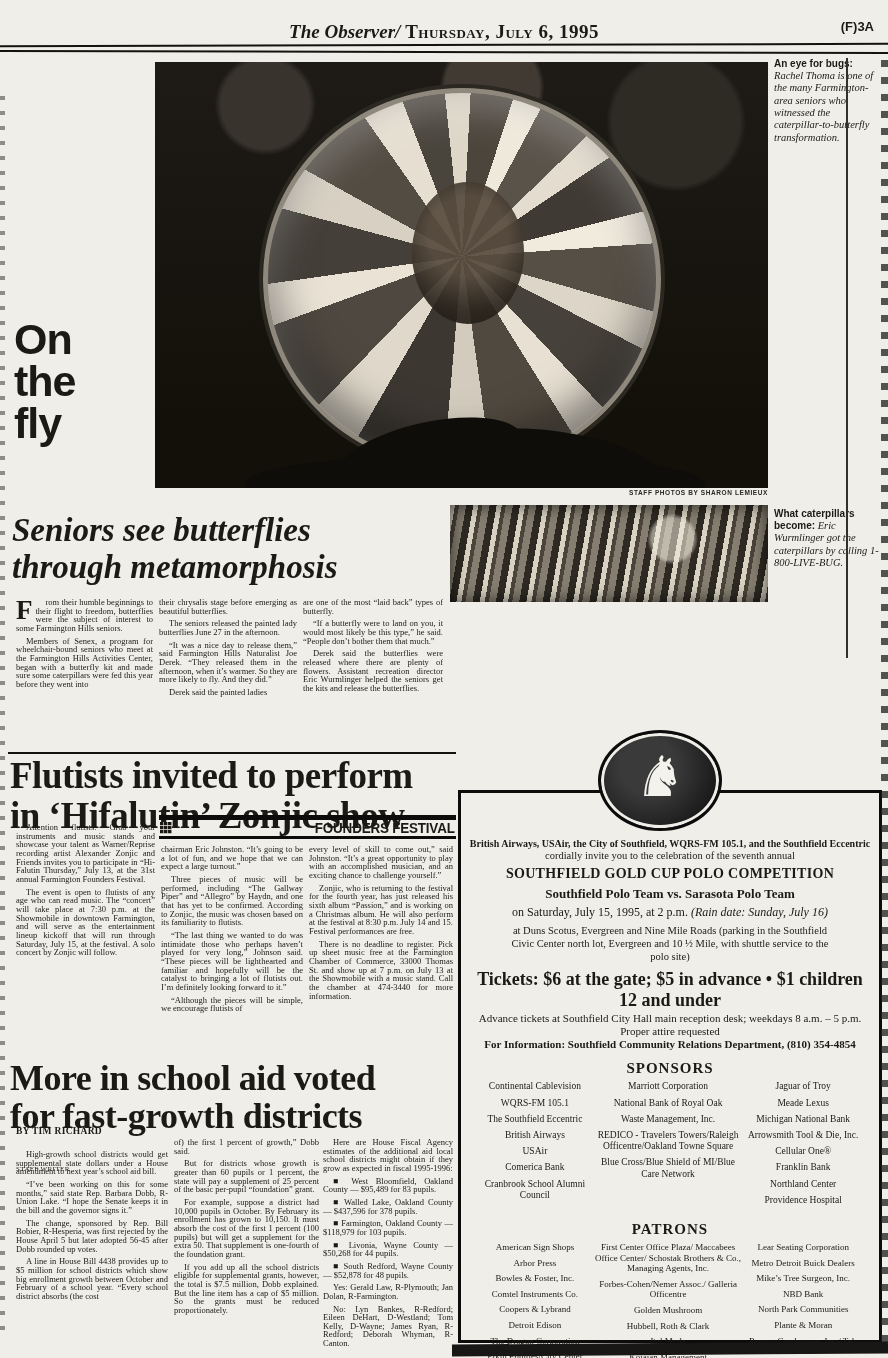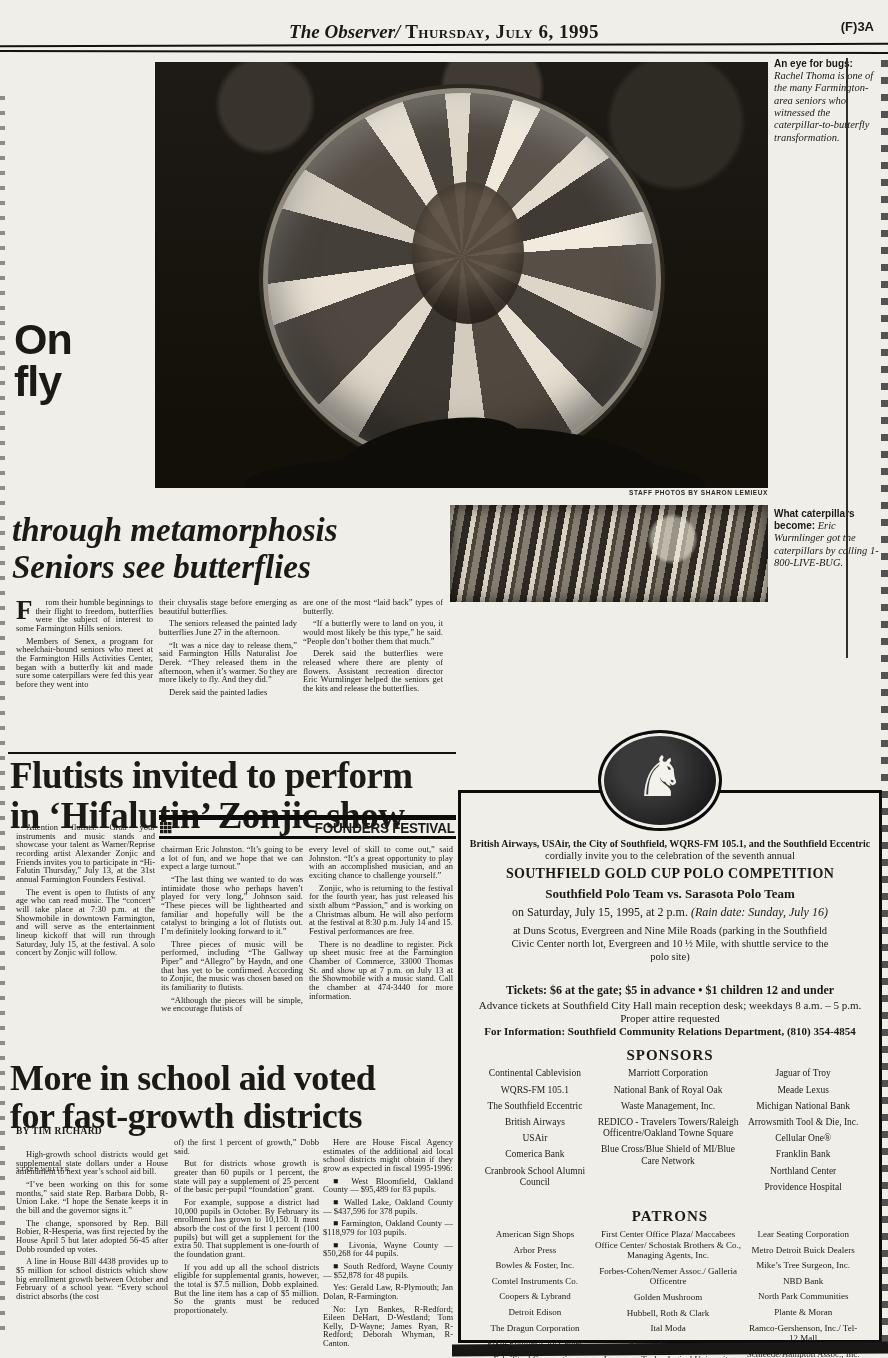--- a/index.html
+++ b/index.html
@@ -115,21 +115,21 @@
     border:3px solid #0d0c0a; text-align:center; padding-top:44px; }
   .ad-line { font-size:11px; margin:1px 6px; }
   .inv1 { font-size:10px; font-weight:bold; }
   .inv2 { font-size:10.5px; }
   .ad-title { font-size:14px; font-weight:bold; letter-spacing:.3px; margin:5px 0 4px; }
   .ad-teams { font-size:13px; font-weight:bold; margin:2px 0; }
   .ad-date { font-size:12px; margin:3px 0; }
   .ad-date .it { font-style:italic; }
   .ad-loc { font-size:10.5px; margin:4px 40px 6px; line-height:1.25; }
   .bold { font-weight:bold; }
-  .tickets { font-size:12px; margin-top:20px;font-family:Liberation Serif, serif; }
+  .tickets { font-size:18px; margin-top:6px;font-family:Liberation Serif, serif; }
   .ad-sec { font-weight:bold; font-size:15px; letter-spacing:1px; margin:10px 0 4px; }
   .adgrid { display:grid; grid-template-columns: 30% 39% 31%; padding:0 16px; }
   .adlist { font-size:9.5px; line-height:1.18; }
   .adlist p { margin:0 2px 5px; text-indent:0; }
   .patrons .adlist { font-size:9px; }
 
   .adlogo { position:absolute; left:598px; top:730px; width:124px; height:101px; border-radius:50%;
     background: radial-gradient(circle at 40% 35%, #3a3a3a 0 30%, #161616 80%);
     border:3px solid #0c0c0c; box-shadow: inset 0 0 0 3px #efede7;
     display:flex; align-items:center; justify-content:center; }
@@ -159,31 +159,32 @@
     <div class="bowl"></div>
     <div class="face"></div>
     <div class="fol fol1"></div>
     <div class="fol fol2"></div>
     <div class="fol fol3"></div>
   </div>
   <div class="credit">Staff Photos by Sharon LeMieux</div>
 
   <div class="kicker">
       <p>On</p>
+      <p>the</p>
       <p>fly</p>
     </div>
 
   <div class="cap cap1">
     <span class="cap-lead">An eye for bugs:</span>
     <span class="cap-body">Rachel Thoma is one of the many Farmington-area seniors who witnessed the caterpillar-to-butterfly transformation.</span>
   </div>
 
   <div class="headline1">
+      <p>Seniors see butterflies</p>
       <p>through metamorphosis</p>
-      <p>Seniors see butterflies</p>
     </div>
 
   <div class="photo2"></div>
   <div class="cap cap2">
     <span class="cap-lead">What caterpillars become:</span>
     <span class="cap-body">Eric Wurmlinger got the caterpillars by calling 1-800-LIVE-BUG.</span>
   </div>
   <div class="vrule1"></div>
 
   <div class="col bcol1">
@@ -216,22 +217,22 @@
       <span class="fb-logo"></span>
       <span class="fb-label">FOUNDERS FESTIVAL</span>
     </div>
   </div>
   <div class="col fcol1">
       <p>Attention flutists. Grab your instruments and music stands and showcase your talent as Warner/Reprise recording artist Alexander Zonjic and Friends invites you to participate in “Hi-Falutin Thursday,” July 13, at the 31st annual Farmington Founders Festival.</p>
       <p>The event is open to flutists of any age who can read music. The “concert” will take place at 7:30 p.m. at the Showmobile in downtown Farmington, and will serve as the entertainment lineup kickoff that will run through Saturday, July 15, at the festival. A solo concert by Zonjic will follow.</p>
     </div>
   <div class="col fcol2 cont">
       <p>chairman Eric Johnston. “It’s going to be a lot of fun, and we hope that we can expect a large turnout.”</p>
+      <p>Three pieces of music will be performed, including “The Gallway Piper” and “Allegro” by Haydn, and one that has yet to be confirmed. According to Zonjic, the music was chosen based on its familiarity to flutists.</p>
       <p>“The last thing we wanted to do was intimidate those who perhaps haven’t played for very long,” Johnson said. “These pieces will be lighthearted and familiar and hopefully will be the catalyst to bringing a lot of flutists out. I’m definitely looking forward to it.”</p>
-      <p>Three pieces of music will be performed, including “The Gallway Piper” and “Allegro” by Haydn, and one that has yet to be confirmed. According to Zonjic, the music was chosen based on its familiarity to flutists.</p>
       <p>“Although the pieces will be simple, we encourage flutists of</p>
     </div>
   <div class="col fcol3 cont">
       <p>every level of skill to come out,” said Johnston. “It’s a great opportunity to play with an accomplished musician, and an exciting chance to challenge yourself.”</p>
       <p>Zonjic, who is returning to the festival for the fourth year, has just released his sixth album “Passion,” and is working on a Christmas album. He will also perform at the festival at 8:30 p.m. July 14 and 15. Festival performances are free.</p>
       <p>There is no deadline to register. Pick up sheet music free at the Farmington Chamber of Commerce, 33000 Thomas St. and show up at 7 p.m. on July 13 at the Showmobile with a music stand. Call the chamber at 474-3440 for more information.</p>
     </div>
 
   <div class="headline3">
       <p>More in school aid voted</p>

